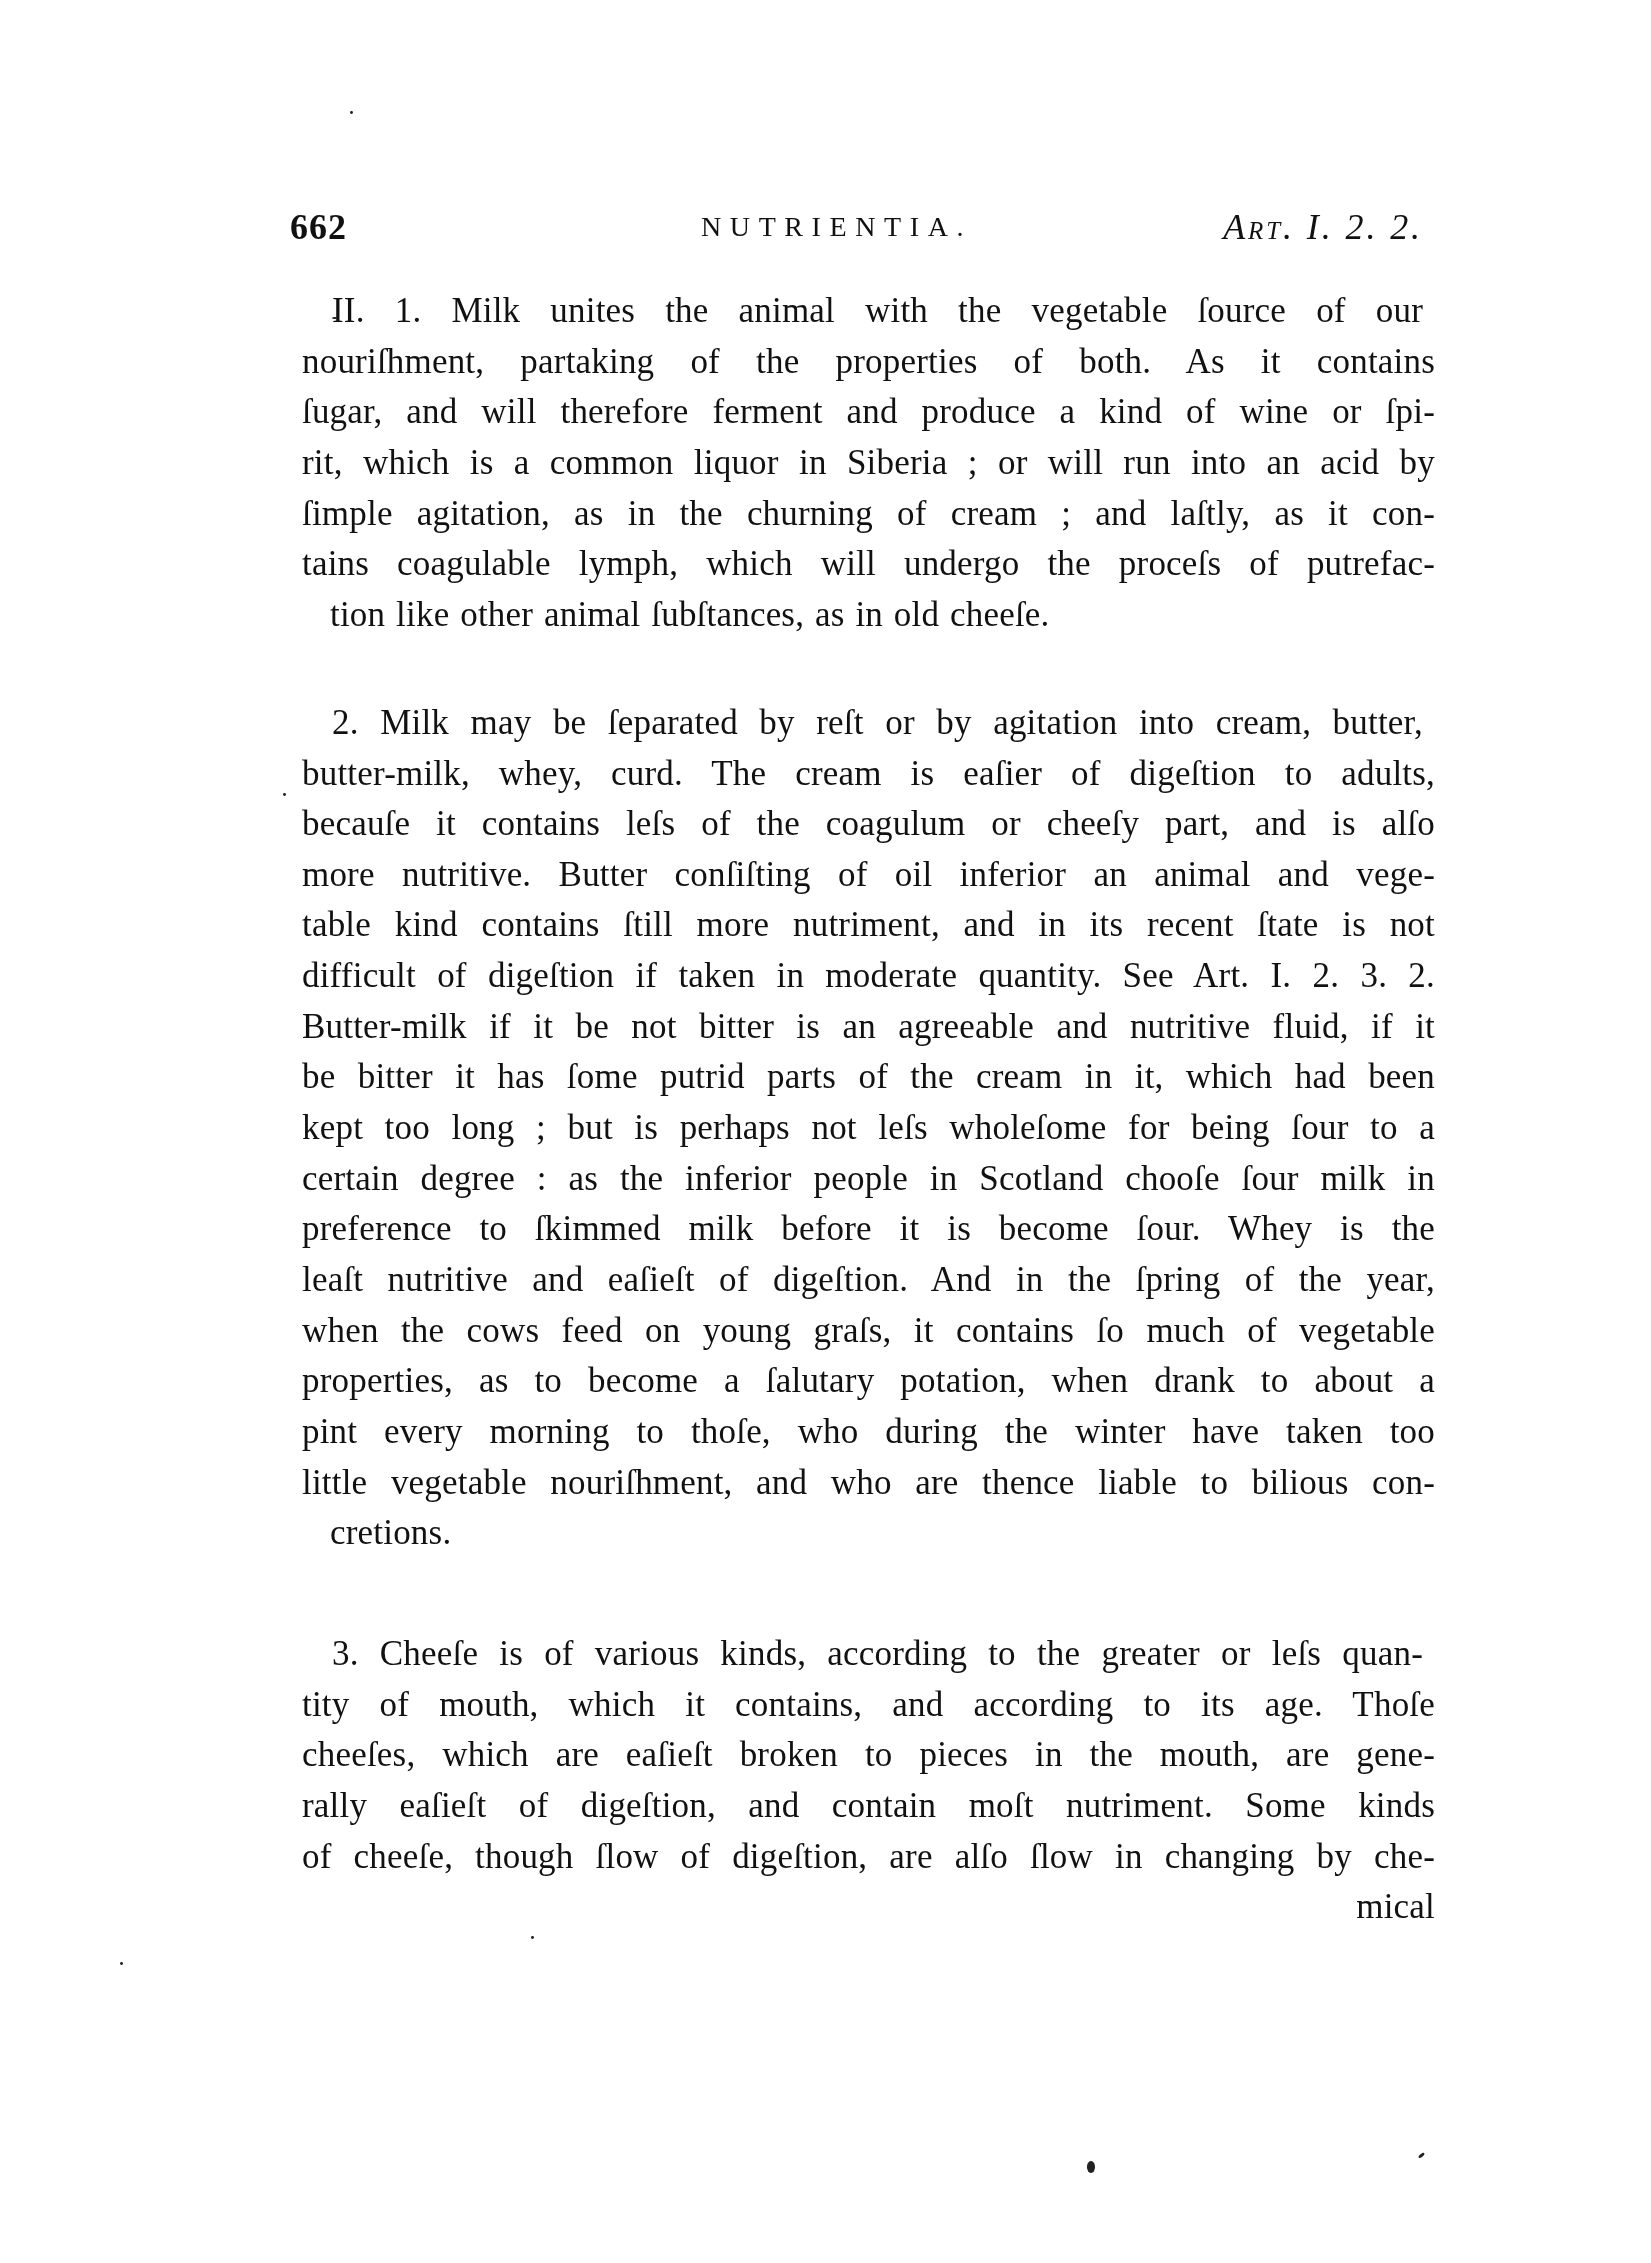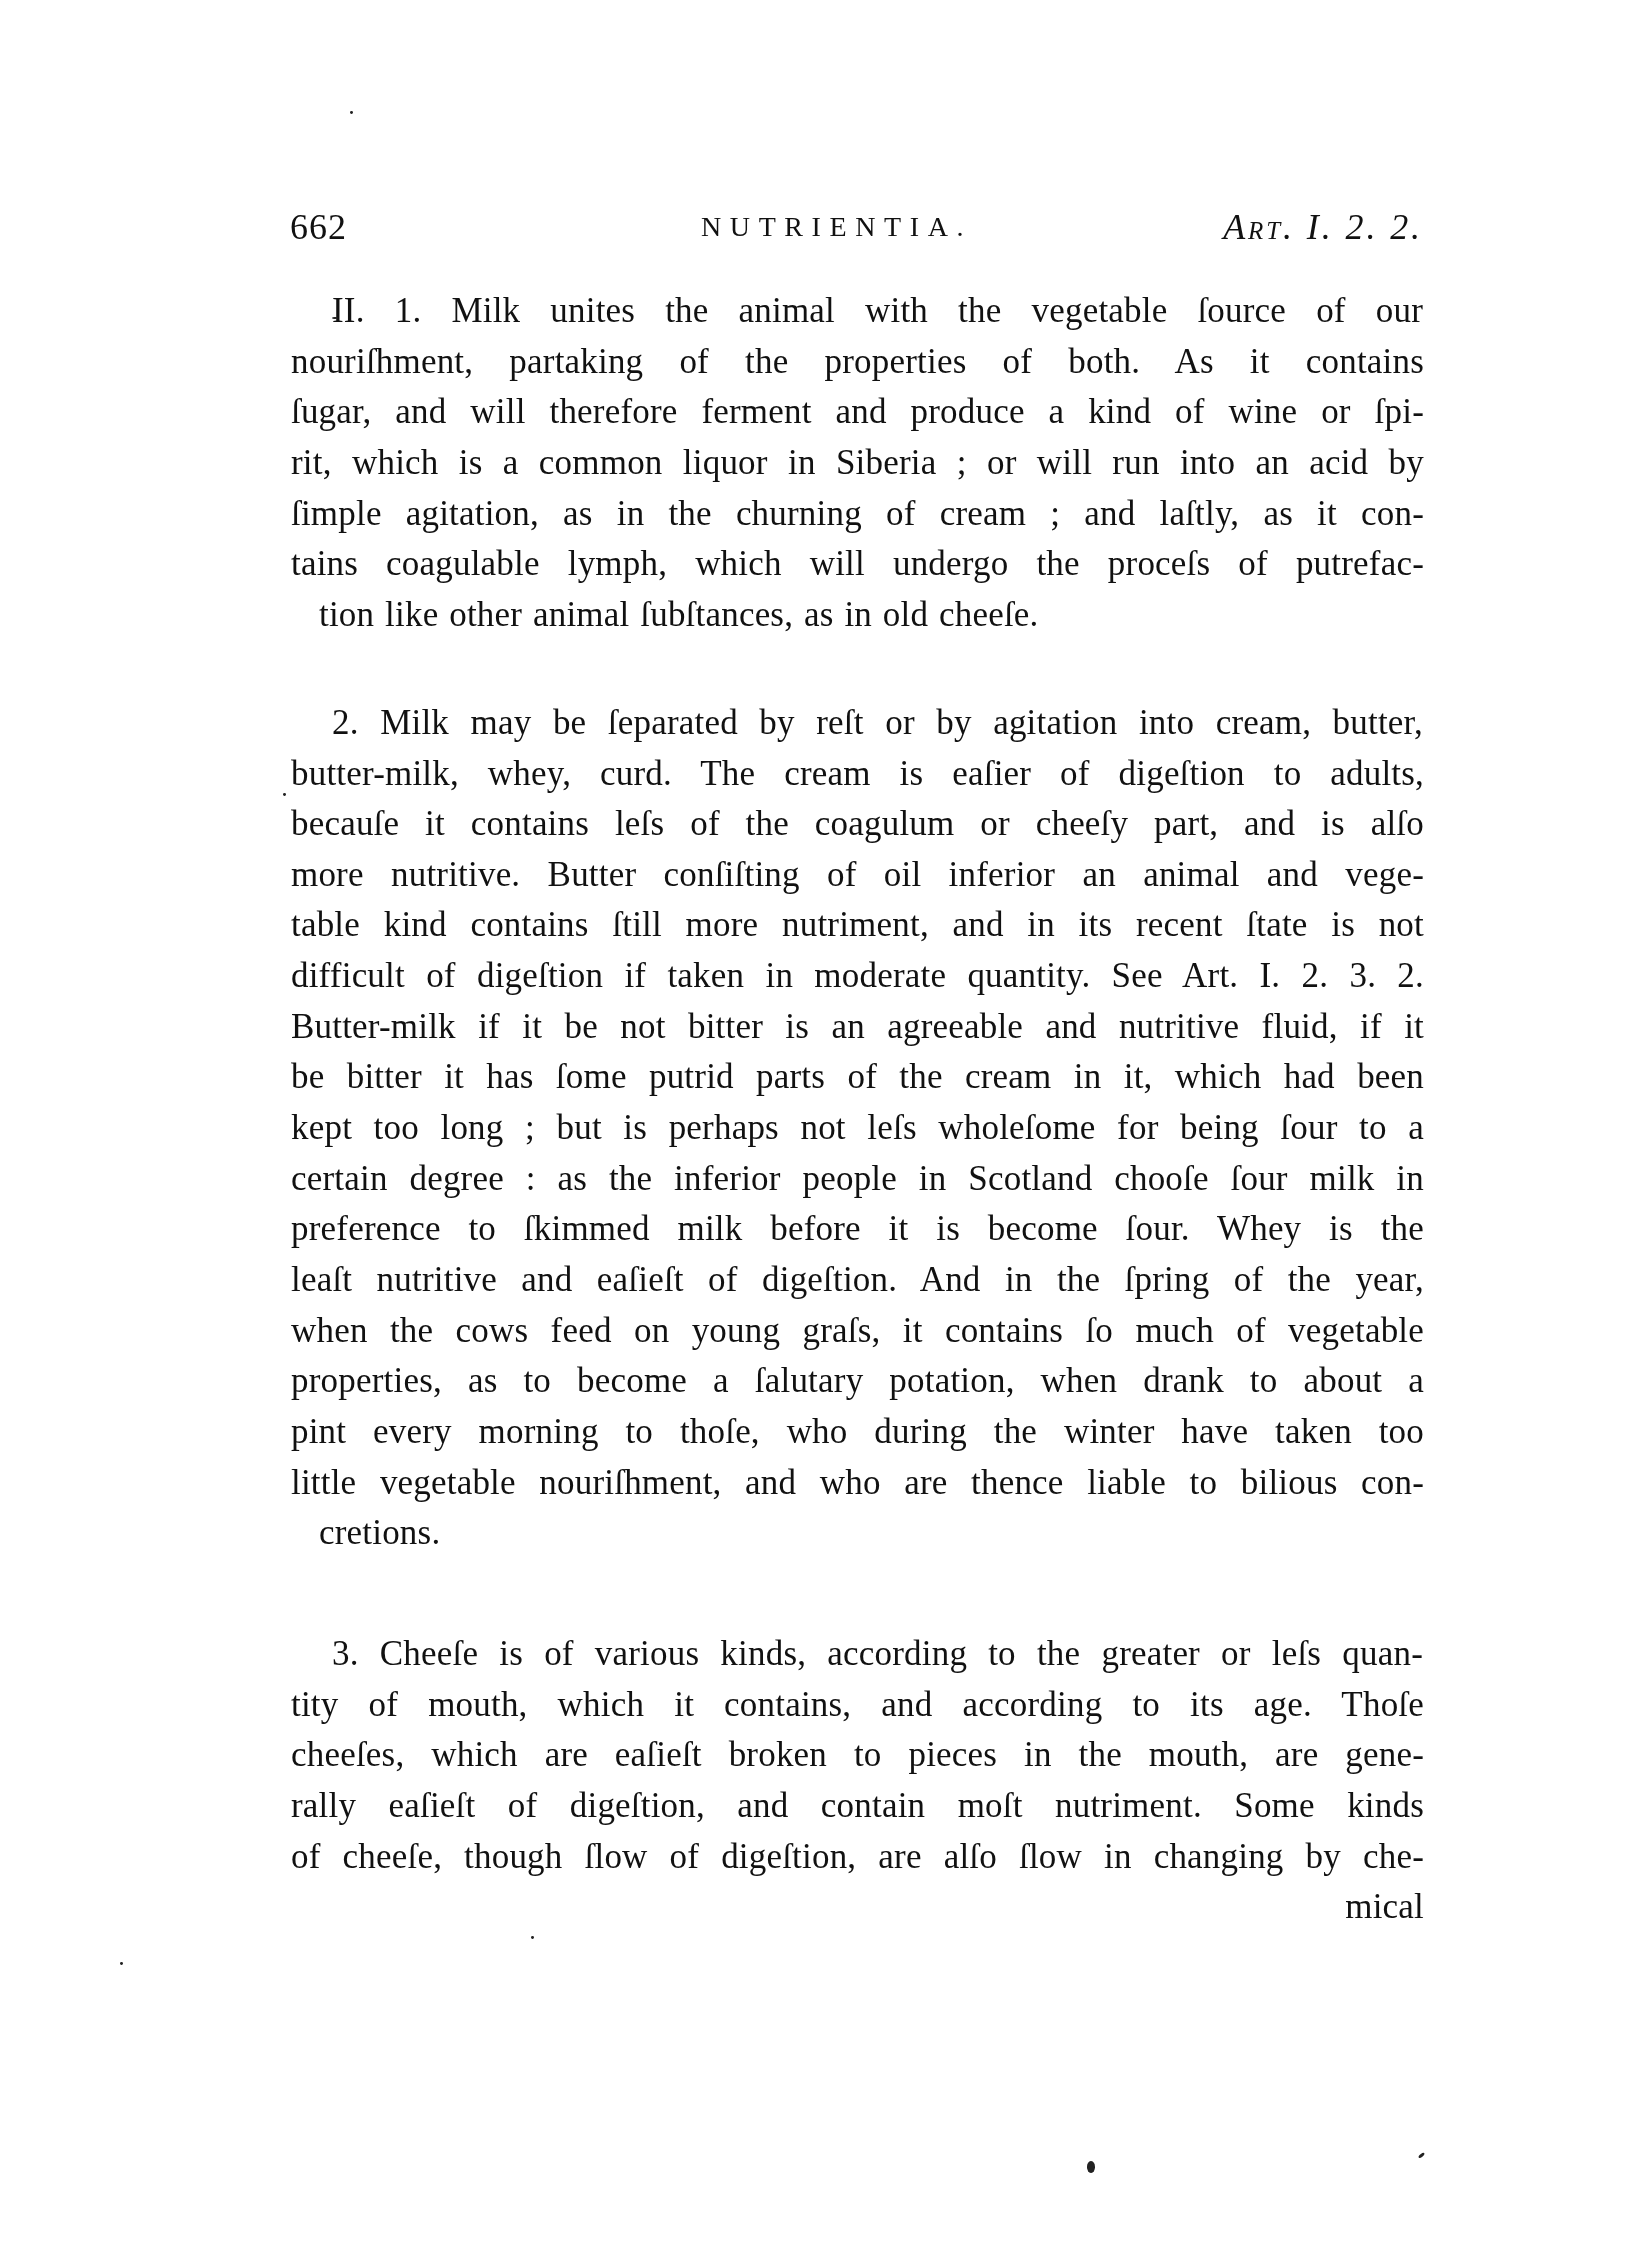--- a/index.html
+++ b/index.html
@@ -27,20 +27,21 @@
     width: 1133px;
     top: 203px;
     height: 48px;
     font-size: 36px;
     line-height: 48px;
   }
   .rh-page {
     position: absolute;
     left: 0; top: 0;
     letter-spacing: 1px;
+    font-weight: bold;
   }
   .rh-title {
     position: absolute;
     left: 411px;
     top: 0;
     letter-spacing: 8.6px;
     font-size: 28px;
   }
   .rh-article {
     position: absolute;
@@ -52,21 +53,21 @@
 
   .body-text {
     position: absolute;
     left: 290px;
     width: 1133px;
     top: 0;
     font-size: 35px;
   }
   .line {
     position: absolute;
-    left: 1px;
+    left: 12px;
     width: 1133px;
     height: 52px;
     line-height: 52px;
     white-space: nowrap;
     text-align: justify;
     text-align-last: justify;
     letter-spacing: 0.2px;
     word-spacing: 1.9px;
   }
   .line.indent { left: 42px; width: 1091px; }

